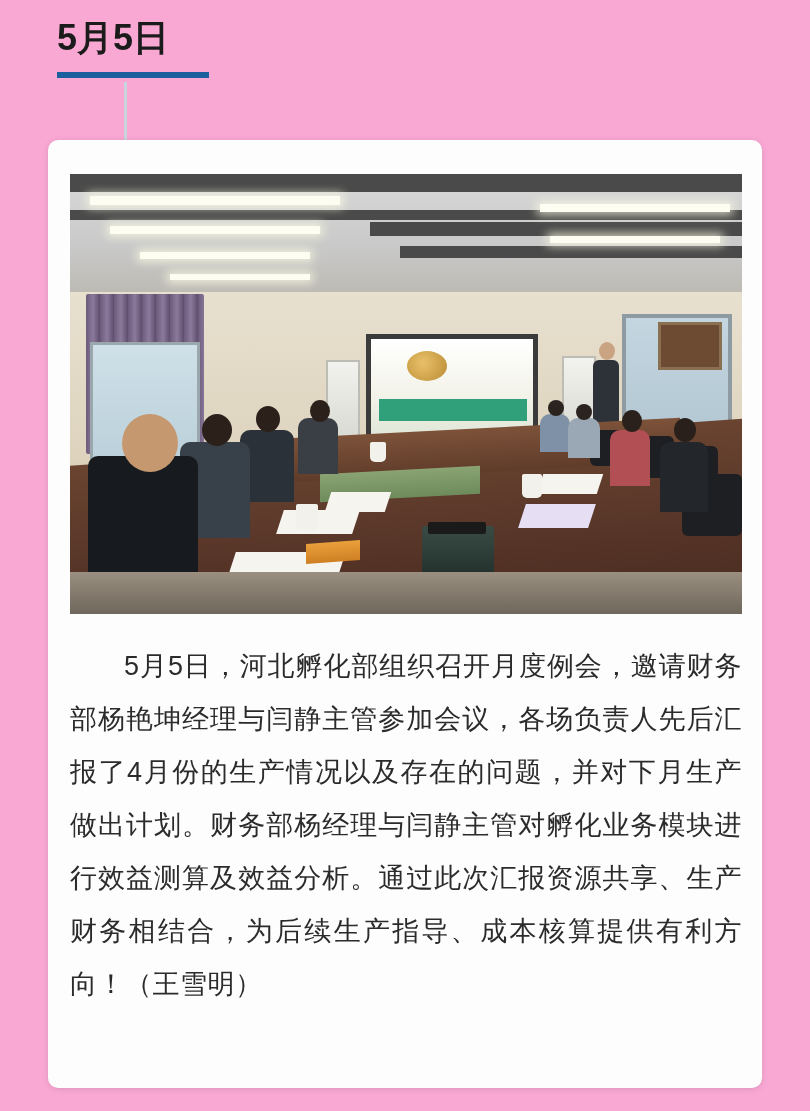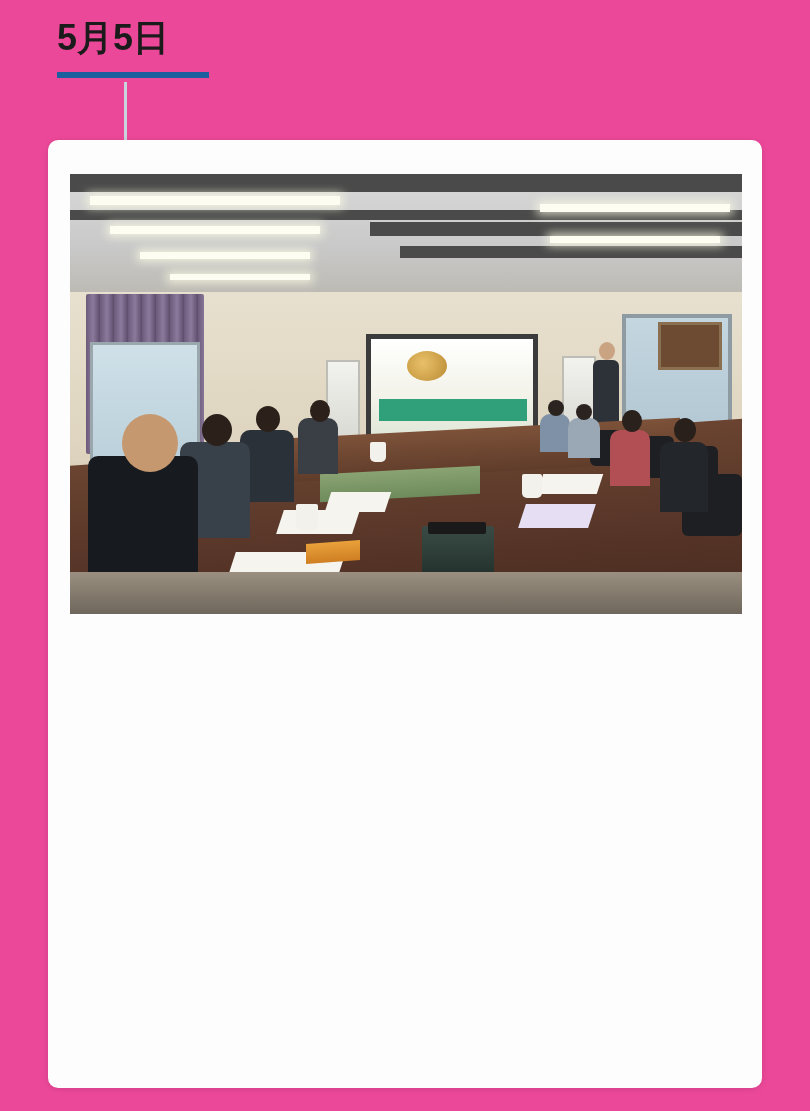--- a/index.html
+++ b/index.html
@@ -13,21 +13,21 @@
     font-family: "Liberation Sans", "DejaVu Sans", sans-serif;
     color: #222222;
     position: relative;
     overflow: hidden;
   }
 
   .page {
     position: relative;
     width: 810px;
     height: 1111px;
-    background: #ec4899;
+    background: #f9a8d4;
     box-sizing: border-box;
   }
 
   
   .date-block {
     position: absolute;
     left: 57px;
     top: 14px;
     width: 210px;
   }
@@ -312,15 +312,16 @@
         <div class="cup" style="left:452px;top:300px;width:20px;height:24px;"></div>
         <div class="cup" style="left:300px;top:268px;width:16px;height:20px;"></div>
         <div class="box-orange"></div>
         <div class="box-black"></div>
         <div class="box-black-top"></div>
 
         <div class="floor"></div>
       </div>
     </div>
 
+    <div class="article">5月5日，河北孵化部组织召开月度例会，邀请财务部杨艳坤经理与闫静主管参加会议，各场负责人先后汇报了4月份的生产情况以及存在的问题，并对下月生产做出计划。财务部杨经理与闫静主管对孵化业务模块进行效益测算及效益分析。通过此次汇报资源共享、生产财务相结合，为后续生产指导、成本核算提供有利方向！（王雪明）</div>
 
   </div>
 </div>
 
 </body></html>

